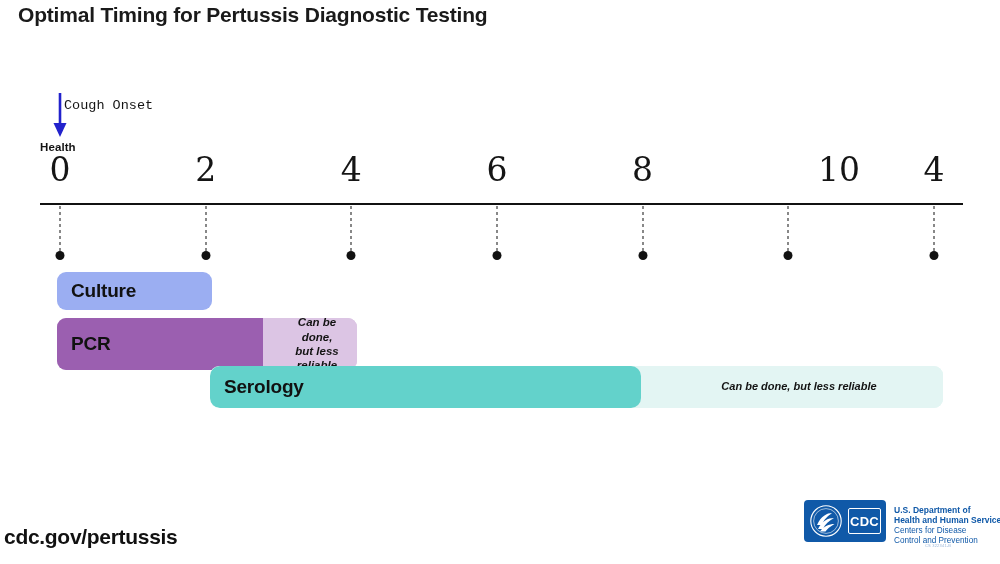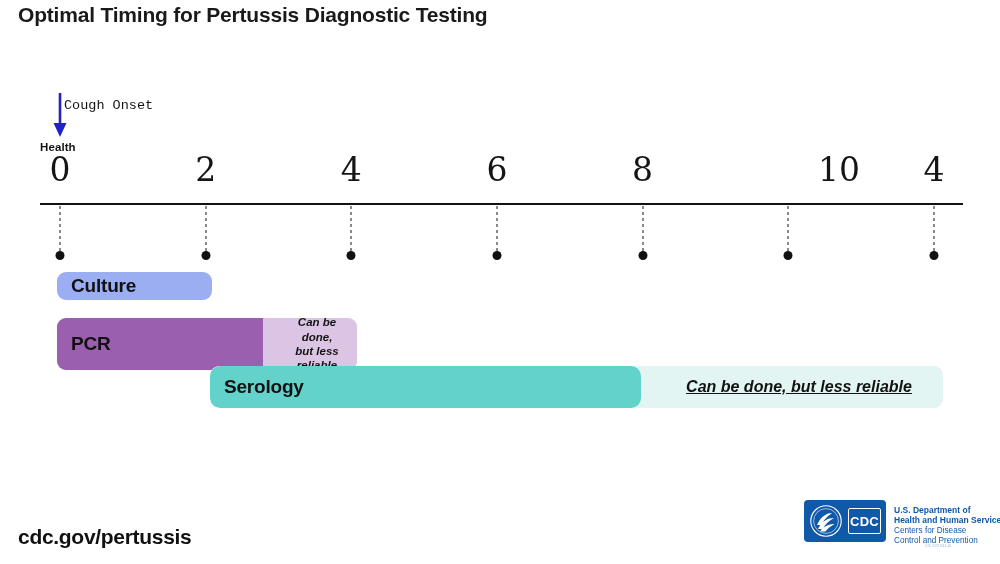--- a/index.html
+++ b/index.html
@@ -116,30 +116,30 @@
   }
   .bar-ext-text {
     font-size: 11.5px;
     font-weight: bold;
     font-style: italic;
     color: #131313;
     text-align: center;
     line-height: 1.25;
     padding: 0 8px;
   }
-  .bar-ext-text.wide { font-size: 16px; text-decoration: underline; }
-
-  #bar-culture { left: 57px; top: 272px; width: 155px; height: 28px; }
+  .bar-ext-text.wide { font-size: 11px; }
+
+  #bar-culture { left: 57px; top: 272px; width: 155px; height: 38px; }
   #bar-pcr     { left: 57px; top: 318px; width: 300px; height: 52px; }
   #bar-serology{ left: 210px; top: 366px; width: 733px; height: 42px; }
 
   
   #footer-url {
     position: absolute;
-    left: 18px; top: 525px;
+    left: 4px; top: 525px;
     font-size: 21px;
     font-weight: bold;
     color: #111111;
     letter-spacing: -0.3px;
   }
 
   
   #cdc-logo {
     position: absolute;
     left: 804px; top: 500px;

